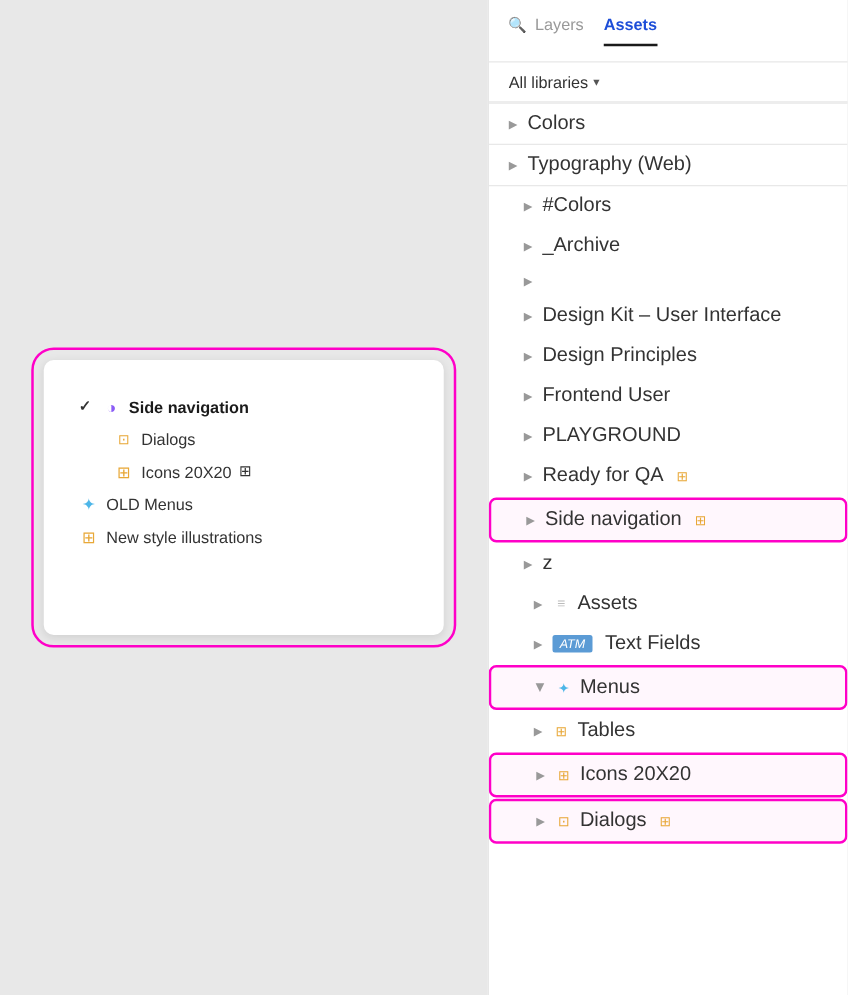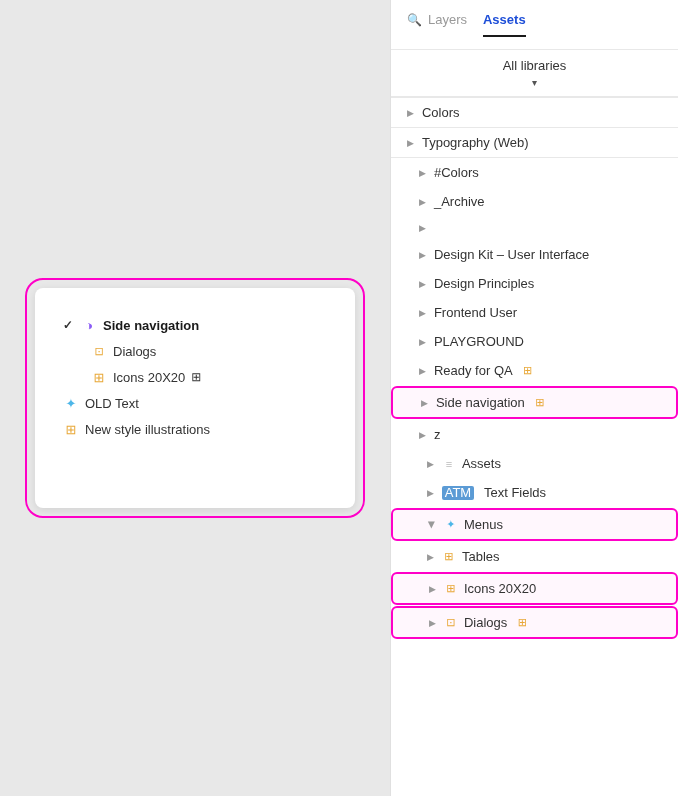--- a/index.html
+++ b/index.html
@@ -156,21 +156,20 @@
       outline: none;
       background: white;
     }
 
     .libraries-bar {
       padding: 8px 16px;
       border-bottom: 1px solid #e8e8e8;
       display: flex;
       align-items: center;
       gap: 4px;
-      flex-direction: column;
     }
 
     .libraries-arrow {
       font-size: 10px;
       color: #555;
     }
 
     .panel-content {
       flex: 1;
       overflow-y: auto;
@@ -193,21 +192,21 @@
       color: #999;
       margin-right: 2px;
       flex-shrink: 0;
     }
 
     .section-arrow.expanded {
       transform: rotate(90deg);
     }
 
     .section-label {
-      font-size: 13px;
+      font-size: 16px;
       color: #333;
     }
 
     .section-label.bold {
       font-weight: 600;
     }
 
     .section-divider {
       height: 1px;
       background: #e8e8e8;
@@ -250,21 +249,21 @@
     </div>
 
     <div class="layer-item layer-child">
       <span class="layer-icon grid-icon">⊞</span>
       <span>Icons 20X20</span>
       <span class="emoji-icon">⊞</span>
     </div>
 
     <div class="layer-item">
       <span class="layer-icon old-icons-icon">✦</span>
-      <span>OLD Text</span>
+      <span>OLD Menus</span>
     </div>
 
     <div class="layer-item">
       <span class="layer-icon grid-icon">⊞</span>
       <span>New style illustrations</span>
     </div>
 
   </div>
 </div>
 
@@ -359,21 +358,21 @@
     </div>
 
     <div class="section-item sub-item2">
       <span class="section-arrow">▶</span>
       <span class="section-item-icon" style="color:#bbb;">≡</span>
       <span class="section-label">Assets</span>
     </div>
 
     <div class="section-item sub-item2">
       <span class="section-arrow">▶</span>
-      <span class="section-item-icon" style="color:#5b9bd5; font-size:13px; background:#5b9bd5; color:white; border-radius:2px; padding:0 16px;">ATM</span>
+      <span class="section-item-icon" style="color:#5b9bd5; font-size:10px; background:#5b9bd5; color:white; border-radius:2px; padding:0 16px;font-style:italic;">ATM</span>
       <span class="section-label" style="margin-left:4px;">Text Fields</span>
     </div>
 
     <div style="position:relative; margin: 1px 0;">
       <div class="section-item sub-item2" style="border: 2px solid #ff00c8; border-radius: 6px; background: rgba(255,0,200,0.03);">
         <span class="section-arrow expanded">▶</span>
         <span class="section-item-icon" style="color:#4db6e8;">✦</span>
         <span class="section-label">Menus</span>
       </div>
     </div>

